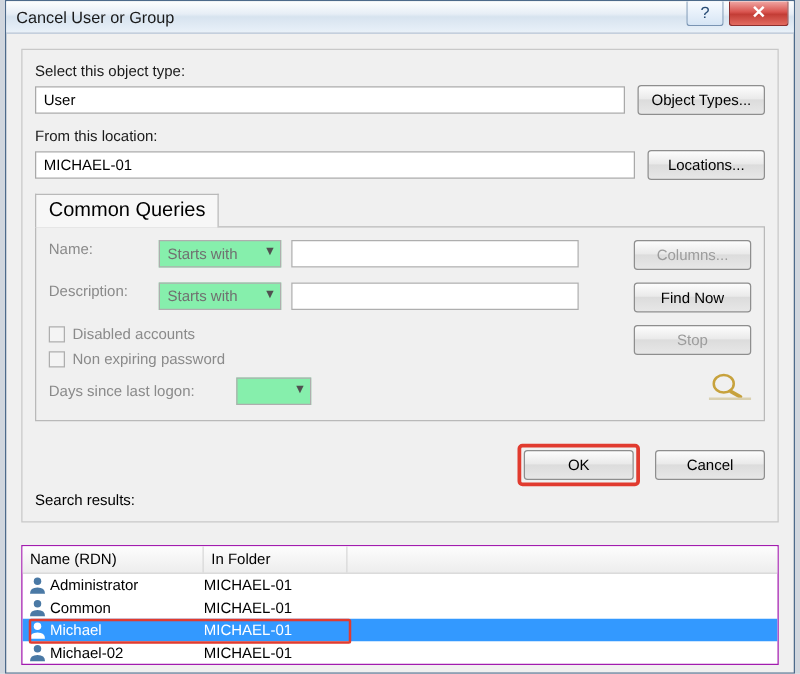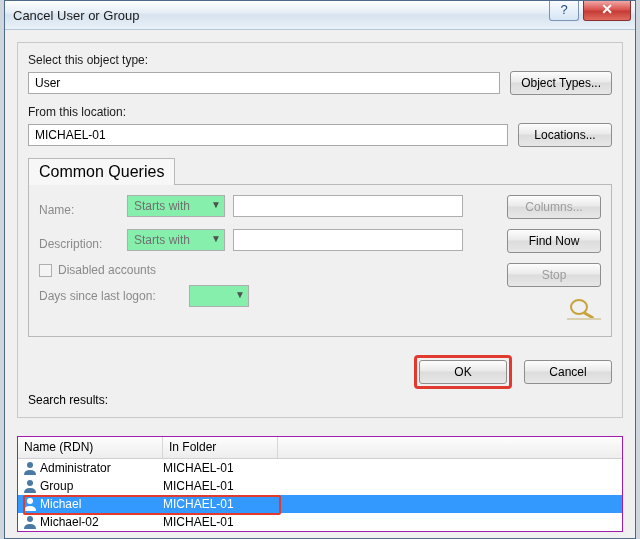--- a/index.html
+++ b/index.html
@@ -143,21 +143,21 @@
   }
   .tabpanel .rightcol {
     width: 94px;
     display: flex;
     flex-direction: column;
     gap: 10px;
     align-items: flex-start;
   }
   .qrow {
     display: flex;
-    align-items: flex-end;
+    align-items: flex-start;
     margin-bottom: 12px;
     gap: 8px;
   }
   .qrow .ql { width: 80px; color: #8a8a8a; }
   .combo {
     position: relative;
     width: 98px;
   }
   .combo input {
     width: 100%;
@@ -316,20 +316,24 @@
                 <div class="combo">
                   <input disabled="" value="Starts with" style="">
                   <span class="arrow">▼</span>
                 </div>
                 <input class="qinput" style="">
               </div>
 
               <div class="chk">
                 <span class="box"></span>
                 <span>Disabled accounts</span>
+              </div>
+              <div class="chk">
+                <span class="box"></span>
+                <span>Non expiring password</span>
               </div>
 
               <div class="days-row">
                 <span class="dl">Days since last logon:</span>
                 <div class="combo" style="width:60px">
                   <input disabled="" style="">
                   <span class="arrow">▼</span>
                 </div>
               </div>
 
@@ -374,21 +378,21 @@
                 <path d="M2 15 Q2 10 8 10 Q14 10 14 15 Z" fill="#4a79a5"></path>
               </svg></span>
             <span class="rname">Administrator</span>
             <span class="rfolder">MICHAEL-01</span>
           </div>
           <div class="result-row">
             <span class="ricon"><svg width="16" height="16" viewBox="0 0 16 16">
                 <circle cx="8" cy="5" r="3" fill="#4a79a5"></circle>
                 <path d="M2 15 Q2 10 8 10 Q14 10 14 15 Z" fill="#4a79a5"></path>
               </svg></span>
-            <span class="rname">Group</span>
+            <span class="rname">Common</span>
             <span class="rfolder">MICHAEL-01</span>
           </div>
           <div class="result-row selected">
             <span class="ricon"><svg width="16" height="16" viewBox="0 0 16 16">
                 <circle cx="8" cy="5" r="3" fill="#fff"></circle>
                 <path d="M2 15 Q2 10 8 10 Q14 10 14 15 Z" fill="#fff"></path>
               </svg></span>
             <span class="rname">Michael</span>
             <span class="rfolder">MICHAEL-01</span>
           </div>

